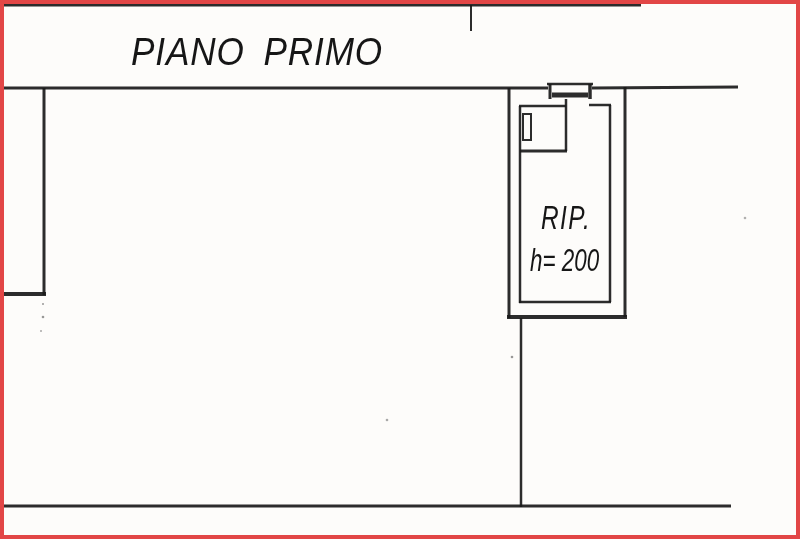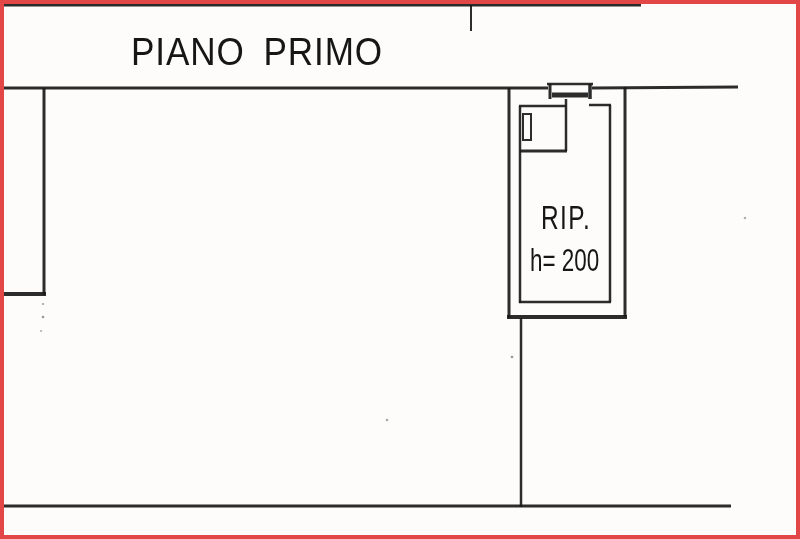--- a/index.html
+++ b/index.html
@@ -10,20 +10,21 @@
   }
   html,body{margin:0;padding:0;background:#888;}
   #page{
     position:relative;
     width:800px;height:539px;
     box-sizing:border-box;
     background:var(--background-color);
     border:4px solid var(--border-color);
     overflow:hidden;
     font-family:"Liberation Sans",sans-serif;
+    font-style:italic;
   }
   #drawing{position:absolute;left:-4px;top:-4px;width:800px;height:539px;}
   #drawing line, #drawing rect.outline{
     stroke:var(--ink-color);
     fill:none;
     opacity:.92;
   }
   #drawing rect.solid{fill:var(--ink-color);stroke:none;opacity:.92;}
   #drawing circle.speck{fill:#555;stroke:none;}
   .plan-text{

